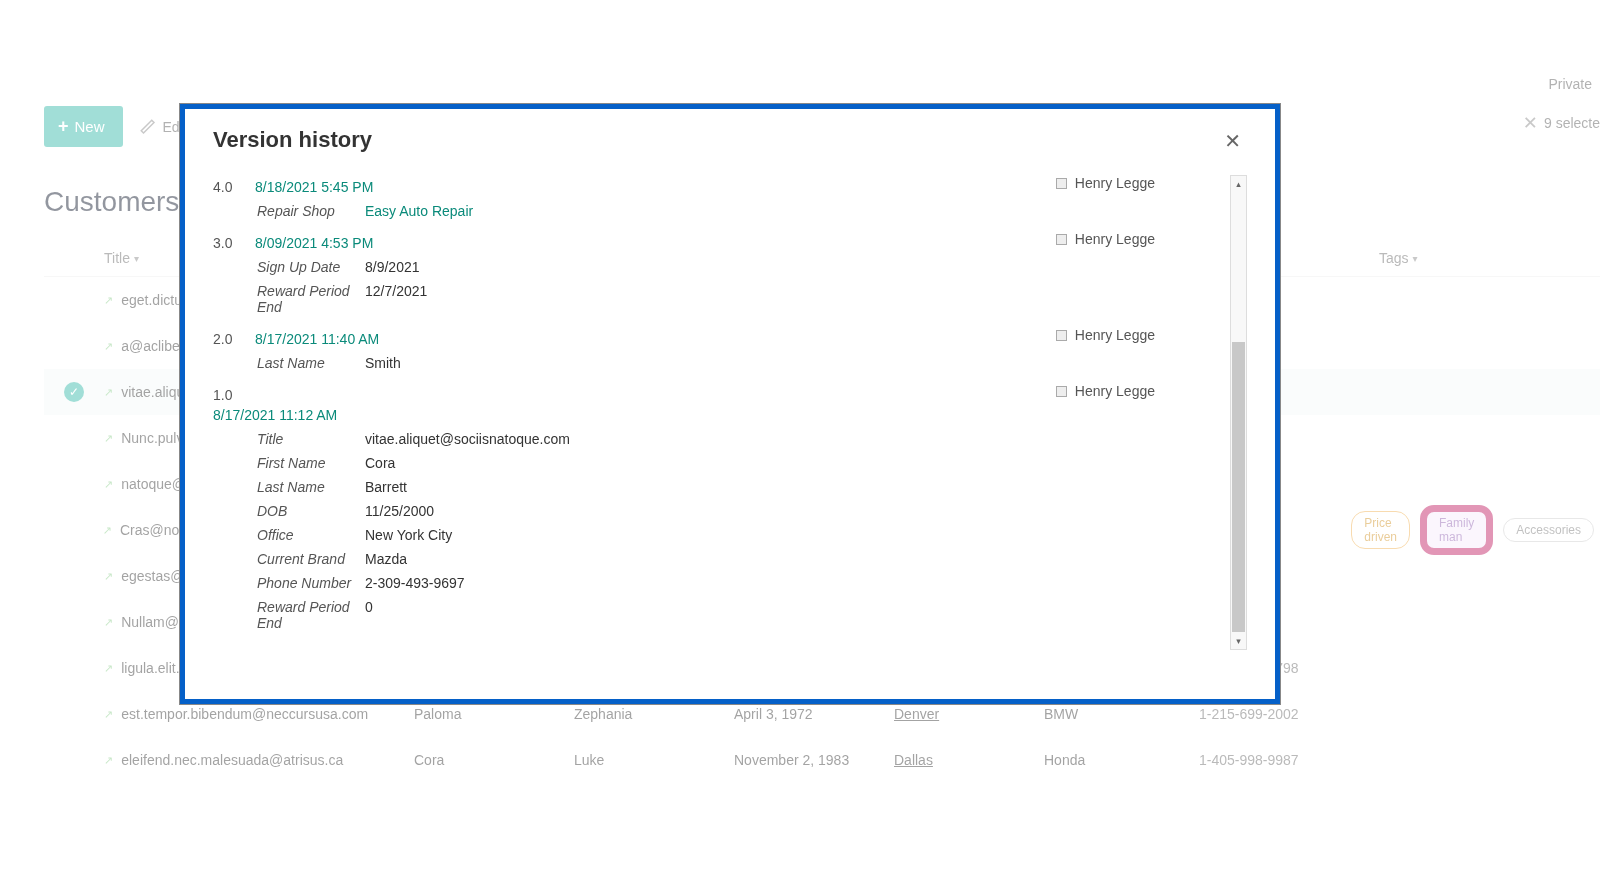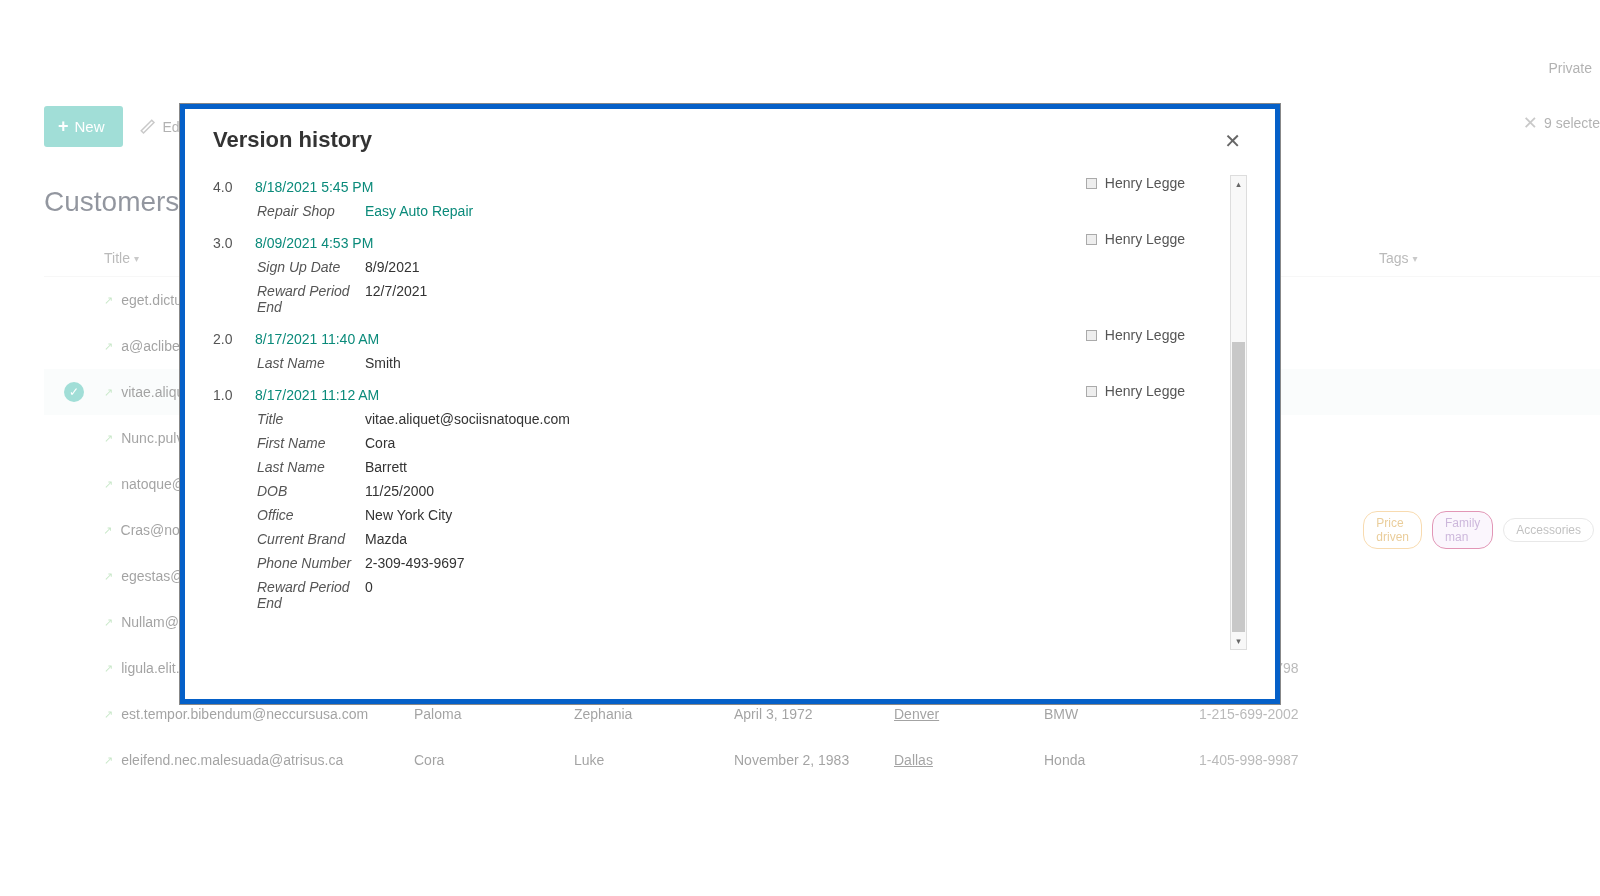--- a/index.html
+++ b/index.html
@@ -1,17 +1,17 @@
 <!DOCTYPE html>
 <html><head>
 <meta charset="utf-8">
 <style>
 * { box-sizing: border-box; margin: 0; padding: 0; }
 body { font-family: "Segoe UI", Arial, sans-serif; font-size: 14px; color: #333; background: #fff; overflow: hidden; width: 1600px; height: 896px; position: relative; }
-.private-link { position: absolute; right: 0; top: 60px; color: #555; font-size: 14px; padding-right: 8px; }
+.private-link { position: absolute; right: 0; top: 76px; color: #555; font-size: 14px; padding-right: 8px; }
 
 .toolbar { position: absolute; left: 44px; top: 106px; display: flex; align-items: center; gap: 16px; }
 .btn-new { background: #2fb6a6; color: #fff; border: none; padding: 10px 18px 10px 14px; font-size: 15px; border-radius: 3px; display: flex; align-items: center; gap: 6px; cursor: pointer; }
 .btn-new .plus { font-size: 18px; font-weight: bold; }
 .toolbar-item { display: flex; align-items: center; gap: 6px; color: #555; font-size: 14px; }
 .toolbar-icon { width: 18px; height: 18px; }
 
 .selection-pill { position: absolute; right: 0; top: 112px; display: flex; align-items: center; gap: 6px; color: #555; }
 .selection-pill .x { color: #888; font-size: 18px; cursor: pointer; }
 
@@ -34,31 +34,31 @@
 
 .trow { display: flex; align-items: center; height: 46px; font-size: 14px; color: #333; }
 .trow.selected { background: #f3f9f8; }
 .check-cell { width: 60px; display: flex; align-items: center; justify-content: center; }
 .checkmark { width: 20px; height: 20px; background: #2fb6a6; color: #fff; border-radius: 50%; display: flex; align-items: center; justify-content: center; font-size: 12px; }
 .doc-icon { color: #8c8; font-size: 11px; margin-right: 4px; }
 .col-number { color: #666; }
 
 .tag-pill { display: inline-block; padding: 4px 12px; border-radius: 14px; font-size: 12px; margin-right: 6px; }
 .tag-orange { border: 1px solid #f0b050; color: #d09020; }
-.tag-purple { border: 1px solid #be185d; color: #9060b0; background: #f5ecfb; }
+.tag-purple { border: 7px solid #be185d; color: #9060b0; background: #f5ecfb; }
 .tag-gray { border: 1px solid #ccc; color: #777; }
 
 .overlay { position: absolute; left: 0; top: 0; width: 100%; height: 100%; background: rgba(255,255,255,0.55); z-index: 10; }
 
 .modal { position: absolute; left: 180px; top: 104px; width: 1100px; height: 600px; z-index: 20; background: #fff; border: 5px solid #0560c8; outline: 1px solid #888; padding: 18px 28px; }
 .modal-inner { height: 100%; position: relative; }
 .modal-title { font-size: 22px; font-weight: 600; color: #333; margin-bottom: 22px; }
 .modal-close { position: absolute; right: 6px; top: 2px; color: #666; font-size: 20px; cursor: pointer; background: none; border: none; }
 .history-scroll { height: 475px; position: relative; overflow: hidden; }
-.scroll-content { padding-right: 12px; }
+.scroll-content { padding-right: 42px; }
 
 .version-row { display: flex; align-items: flex-start; margin-bottom: 4px; }
 .ver-num { width: 42px; color: #555; font-size: 14px; padding-top: 4px; }
 .ver-link { color: #0a8a7a; font-size: 14px; padding-top: 4px; cursor: pointer; }
 .ver-who { position: absolute; right: 50px; display: flex; align-items: center; gap: 8px; color: #555; font-size: 14px; }
 .ver-who .sq { width: 11px; height: 11px; border: 1px solid #aaa; background: #eee; }
 
 .detail-block { margin-left: 44px; margin-bottom: 8px; }
 .detail-row { display: flex; padding: 4px 0; font-size: 14px; }
 .detail-label { width: 108px; color: #555; font-style: italic; }
@@ -331,21 +331,21 @@
               <div class="sq"></div>
               <span>Henry Legge</span>
             </div>
           </div>
           <div class="detail-block">
             <div class="detail-row">
               <div class="detail-label">Last Name</div>
               <div class="detail-value">Smith</div>
             </div>
           </div>
-          <div class="version-row" style="position: relative;">
+          <div class="version-row" style="position: relative; flex-direction: column;">
             <div class="ver-num">1.0</div>
             <a class="ver-link">8/17/2021 11:12 AM</a>
             <div class="ver-who">
               <div class="sq"></div>
               <span>Henry Legge</span>
             </div>
           </div>
           <div class="detail-block">
             <div class="detail-row">
               <div class="detail-label">Title</div>

